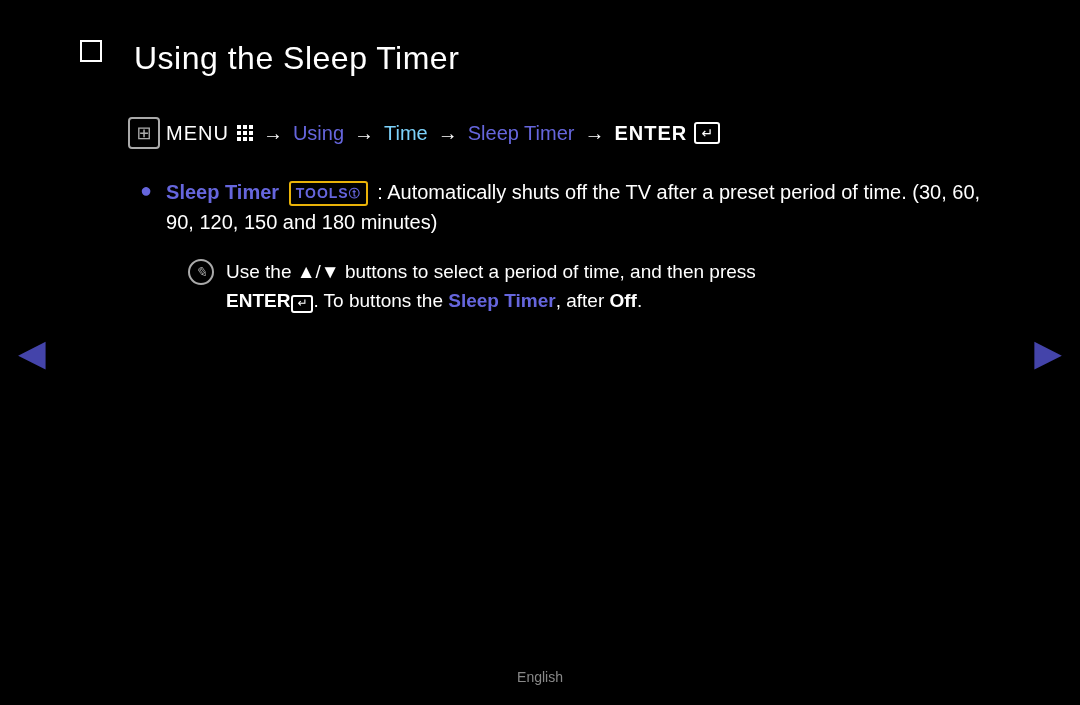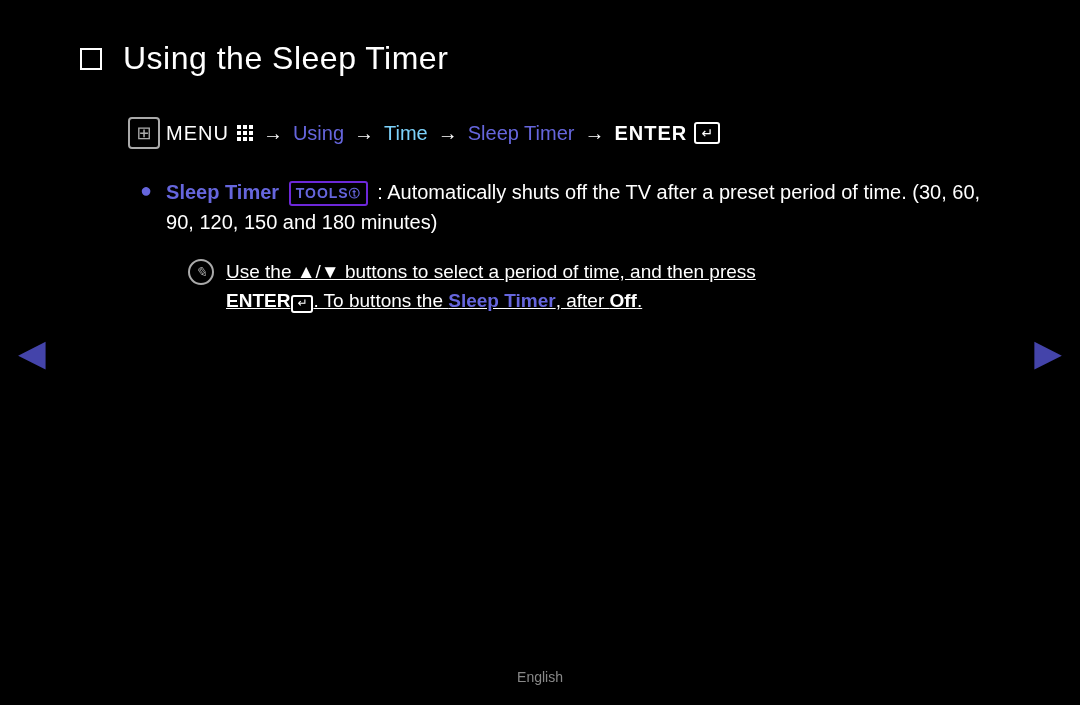--- a/index.html
+++ b/index.html
@@ -17,22 +17,21 @@
       overflow: hidden;
       position: relative;
     }
 
     .main-content {
       padding: 40px 80px 0 80px;
     }
 
     .page-title {
       display: flex;
-      align-items: center;
-      gap: 21px;
+      gap: 32px;
       margin-bottom: 40px;
     }
 
     .title-checkbox {
       width: 22px;
       height: 22px;
       border: 2px solid #ffffff;
       display: inline-block;
       flex-shrink: 0;
     }
@@ -159,21 +158,21 @@
     }
 
     .blue-text {
       color: #6666dd;
     }
 
     .tools-badge {
       display: inline-flex;
       align-items: center;
       justify-content: center;
-      border: 2px solid #6d28d9;
+      border: 2px solid #eab308;
       border-radius: 3px;
       padding: 0 5px;
       font-size: 14px;
       color: #6666dd;
       font-weight: 700;
       letter-spacing: 1px;
       margin: 0 4px;
       vertical-align: middle;
     }
 
@@ -205,21 +204,20 @@
       font-size: 14px;
       font-style: italic;
       flex-shrink: 0;
       margin-top: 2px;
     }
 
     .note-content {
       font-size: 19px;
       line-height: 1.55;
       color: #ffffff;
-      text-decoration: underline;
     }
 
     .bold-text {
       font-weight: 700;
     }
 
     .nav-left-arrow {
       position: absolute;
       left: 18px;
       top: 50%;

